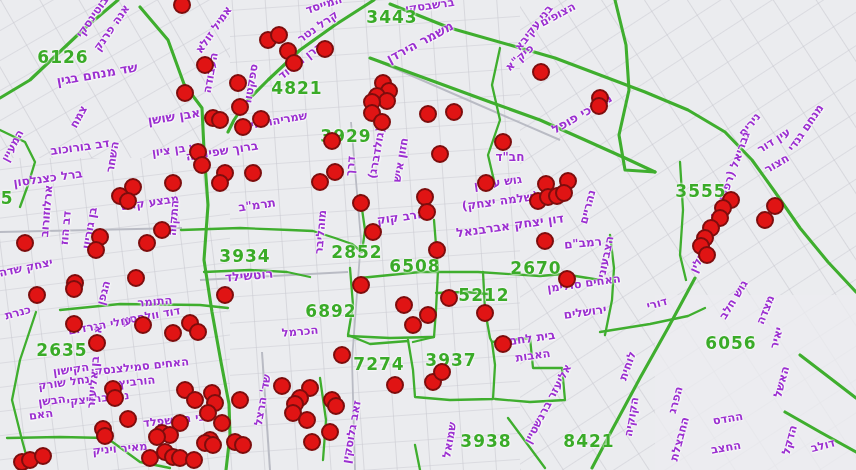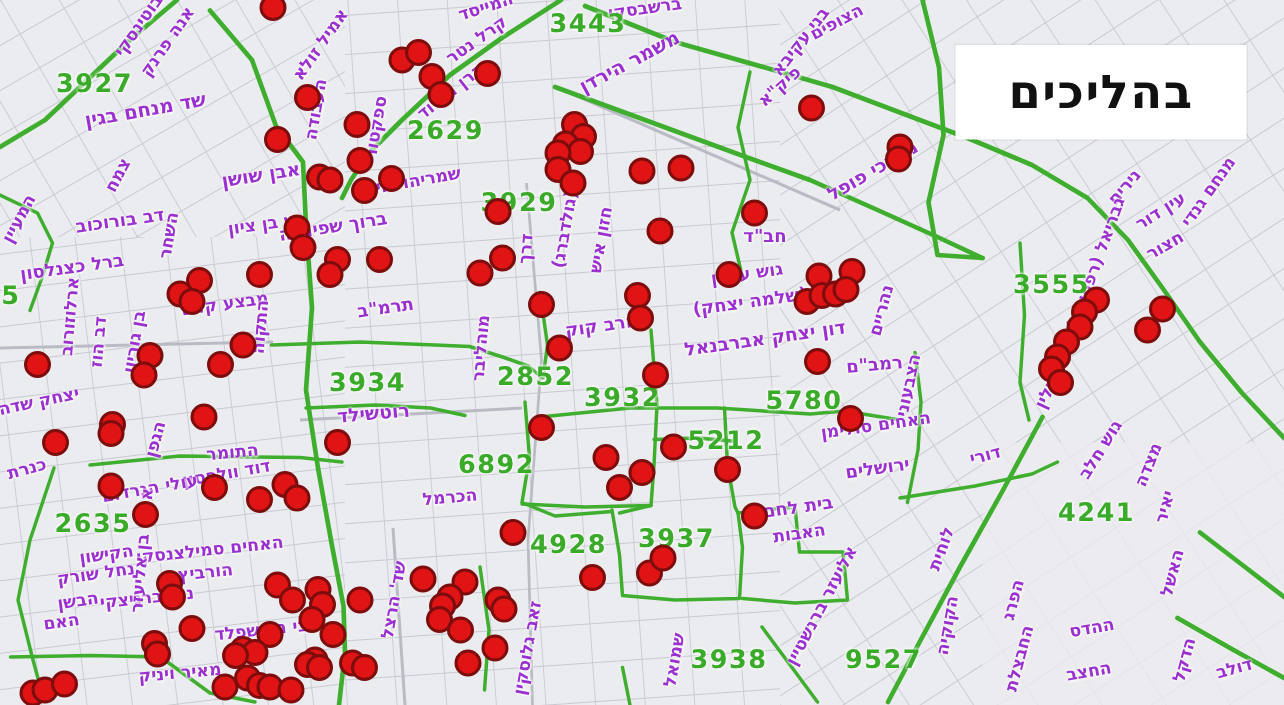--- a/index.html
+++ b/index.html
@@ -196,35 +196,35 @@
       <span class="street-label" style="left: 766px; top: 310px; transform: translate(-50%, -50%) rotate(-68deg);">מצדה</span>
       <span class="street-label" style="left: 777px; top: 338px; transform: translate(-50%, -50%) rotate(-75deg);">יאיר</span>
       <span class="street-label" style="left: 782px; top: 382px; transform: translate(-50%, -50%) rotate(-75deg);">האשל</span>
       <span class="street-label" style="left: 728px; top: 419px; transform: translate(-50%, -50%) rotate(-10deg);">ההדס</span>
       <span class="street-label" style="left: 726px; top: 448px; transform: translate(-50%, -50%) rotate(-10deg);">החצב</span>
       <span class="street-label" style="left: 676px; top: 400px; transform: translate(-50%, -50%) rotate(-75deg);">הפרג</span>
       <span class="street-label" style="left: 680px; top: 439px; transform: translate(-50%, -50%) rotate(-75deg);">החבצלת</span>
       <span class="street-label" style="left: 790px; top: 440px; transform: translate(-50%, -50%) rotate(-75deg);">הדקל</span>
       <span class="street-label" style="left: 823px; top: 446px; transform: translate(-50%, -50%) rotate(-15deg);">דולב</span>
       <span class="street-label" style="left: 300px; top: 332px; transform: translate(-50%, -50%) rotate(-5deg);">הכרמל</span>
-      <span class="zone-label" style="left: 63px; top: 57px;">3927</span>
+      <span class="zone-label" style="left: 63px; top: 57px;">6126</span>
       <span class="zone-label" style="left: 392px; top: 17px;">3443</span>
-      <span class="zone-label" style="left: 297px; top: 88px;">2629</span>
+      <span class="zone-label" style="left: 297px; top: 88px;">4821</span>
       <span class="zone-label" style="left: 346px; top: 136px;">3929</span>
       <span class="zone-label" style="left: 357px; top: 252px;">2852</span>
-      <span class="zone-label" style="left: 415px; top: 266px;">3932</span>
-      <span class="zone-label" style="left: 536px; top: 268px;">5780</span>
+      <span class="zone-label" style="left: 415px; top: 266px;">6508</span>
+      <span class="zone-label" style="left: 536px; top: 268px;">2670</span>
       <span class="zone-label" style="left: 484px; top: 295px;">5212</span>
       <span class="zone-label" style="left: 245px; top: 256px;">3934</span>
       <span class="zone-label" style="left: 331px; top: 311px;">6892</span>
-      <span class="zone-label" style="left: 379px; top: 364px;">4928</span>
+      <span class="zone-label" style="left: 379px; top: 364px;">7274</span>
       <span class="zone-label" style="left: 451px; top: 360px;">3937</span>
       <span class="zone-label" style="left: 486px; top: 441px;">3938</span>
-      <span class="zone-label" style="left: 589px; top: 441px;">9527</span>
-      <span class="zone-label" style="left: 731px; top: 343px;">4241</span>
+      <span class="zone-label" style="left: 589px; top: 441px;">8421</span>
+      <span class="zone-label" style="left: 731px; top: 343px;">6056</span>
       <span class="zone-label" style="left: 701px; top: 191px;">3555</span>
       <span class="zone-label" style="left: -12px; top: 198px;">3945</span>
       <span class="zone-label" style="left: 62px; top: 350px;">2635</span>
     </div>
   <div id="markers">
       <div class="marker" style="left: 182px; top: 5px;"></div>
       <div class="marker" style="left: 205px; top: 65px;"></div>
       <div class="marker" style="left: 240px; top: 107px;"></div>
       <div class="marker" style="left: 238px; top: 83px;"></div>
       <div class="marker" style="left: 185px; top: 93px;"></div>
@@ -347,16 +347,13 @@
       <div class="marker" style="left: 307px; top: 420px;"></div>
       <div class="marker" style="left: 332px; top: 400px;"></div>
       <div class="marker" style="left: 336px; top: 406px;"></div>
       <div class="marker" style="left: 330px; top: 432px;"></div>
       <div class="marker" style="left: 312px; top: 442px;"></div>
       <div class="marker" style="left: 395px; top: 385px;"></div>
       <div class="marker" style="left: 433px; top: 382px;"></div>
       <div class="marker" style="left: 442px; top: 372px;"></div>
     </div>
 
-  <div id="title-box">
-    <span>בהליכים</span>
-  </div>
 </div>
 
 </body></html>

